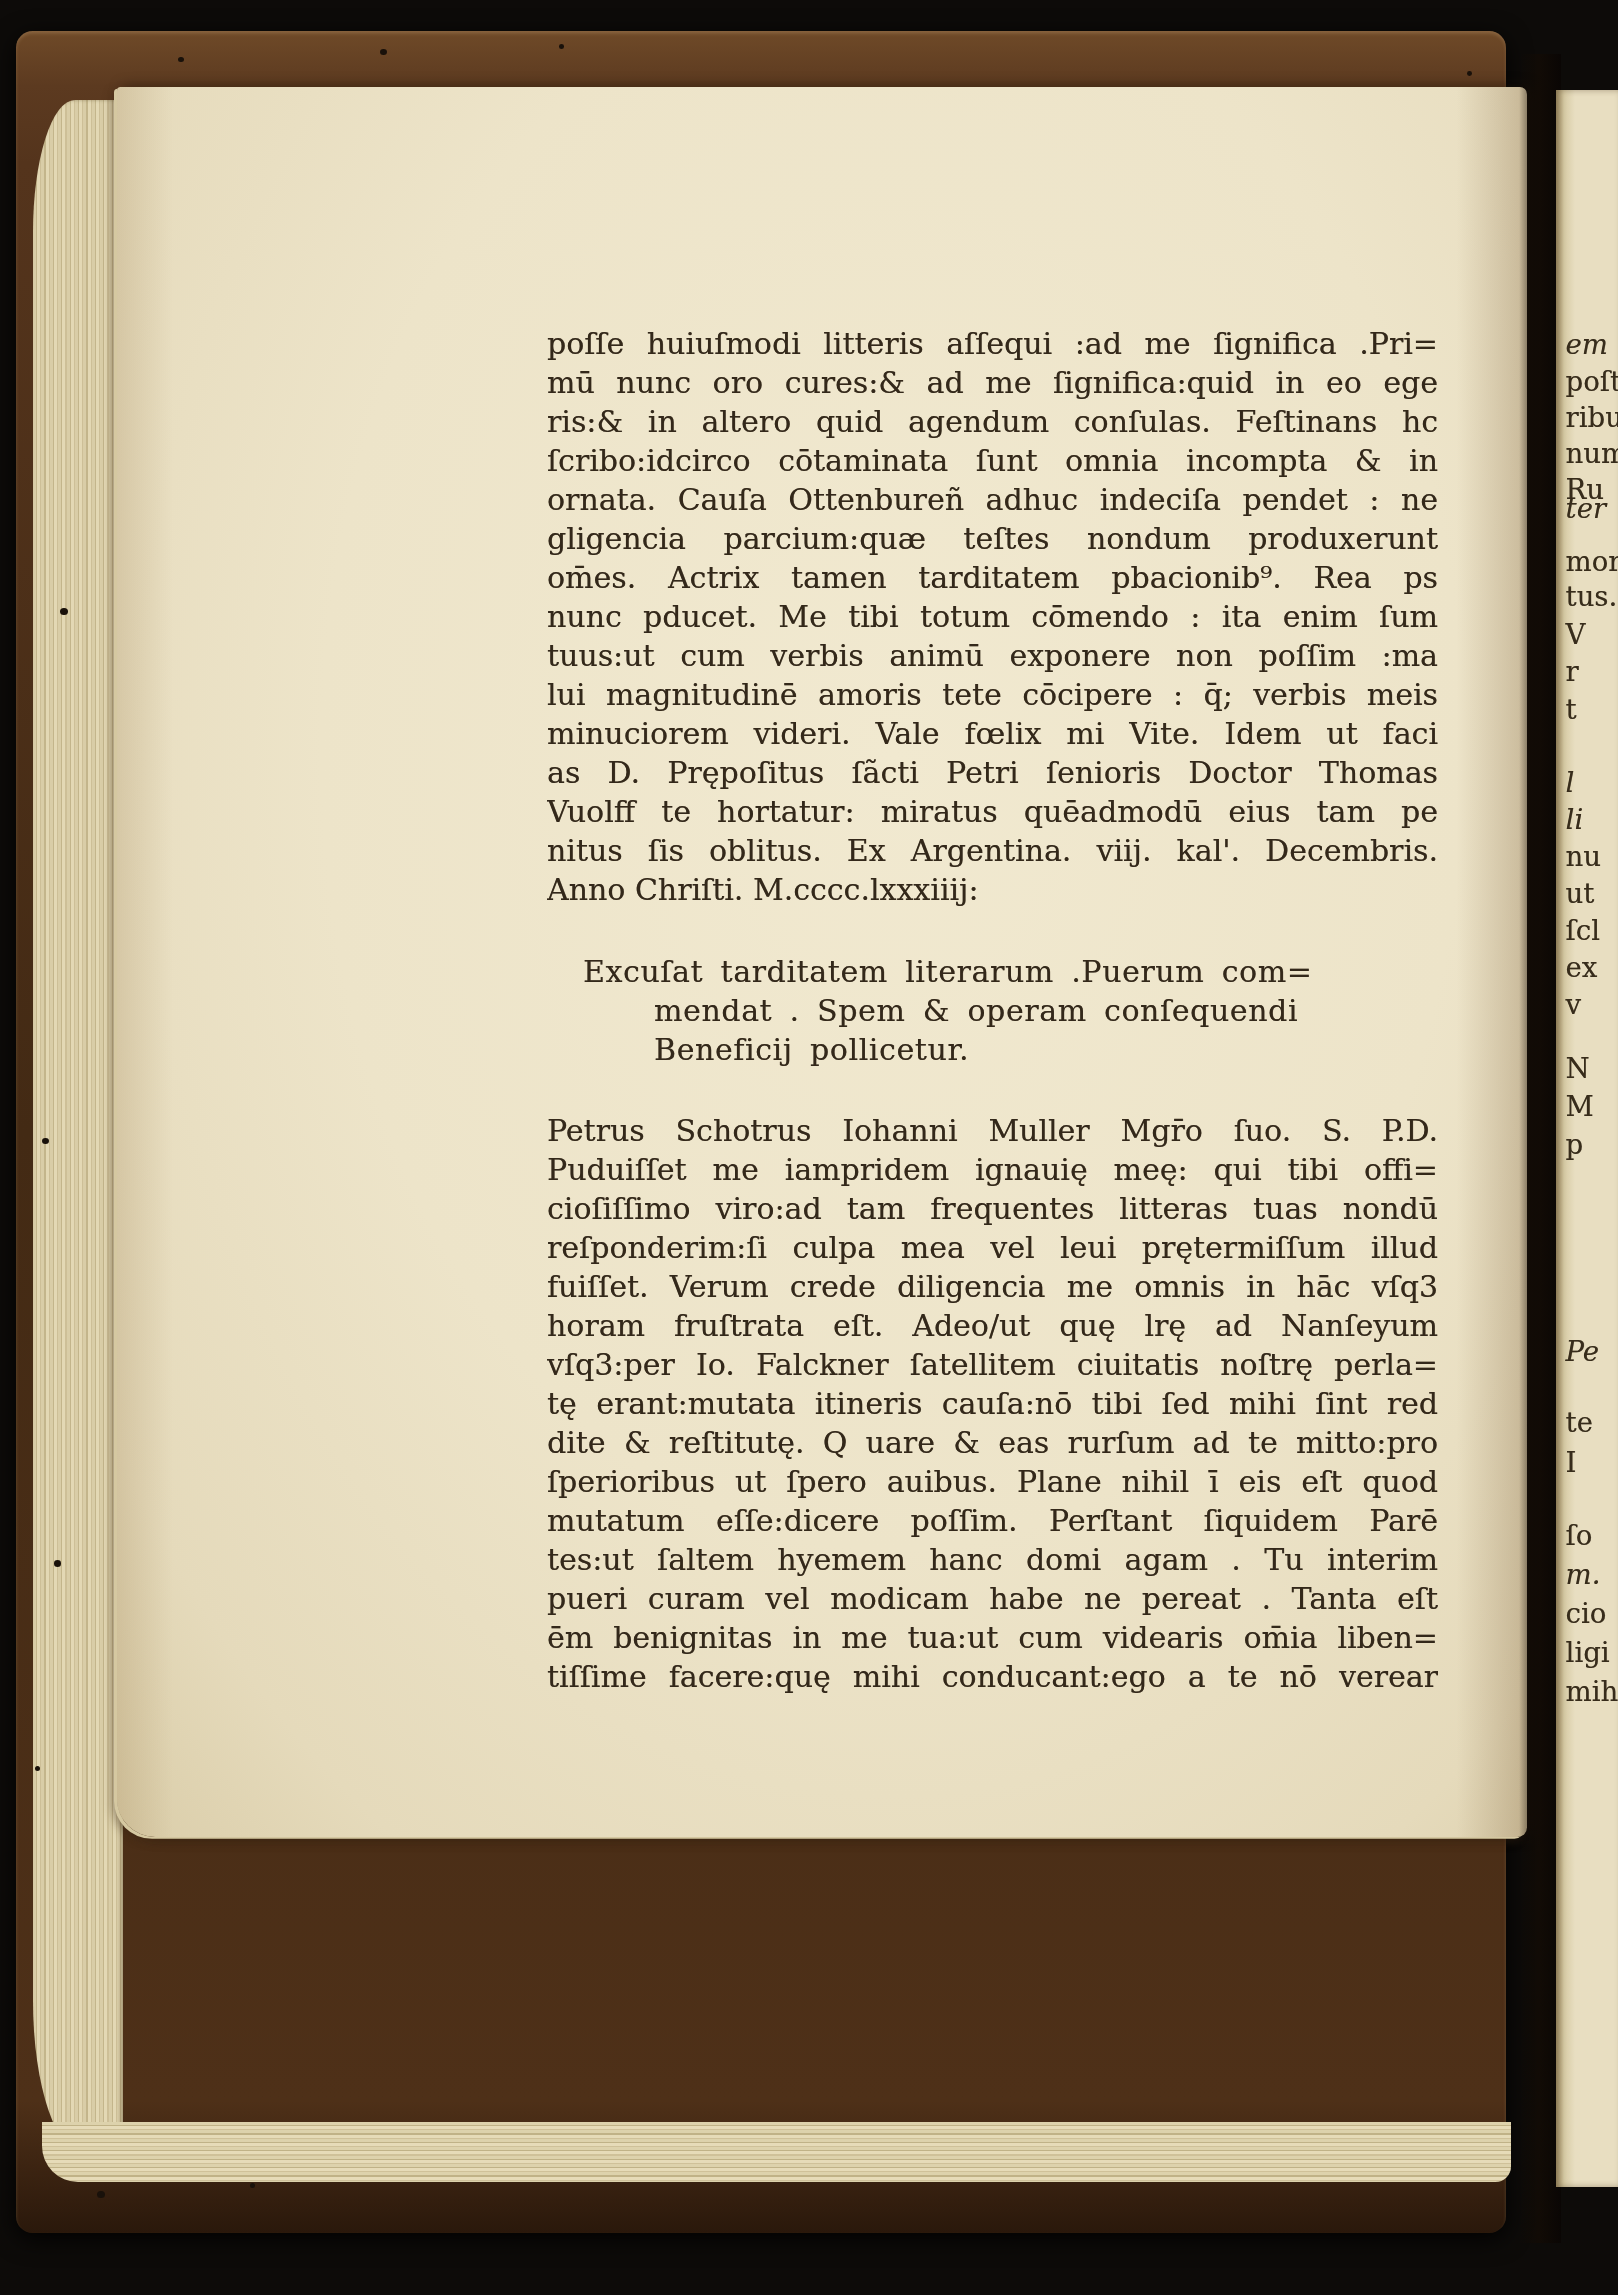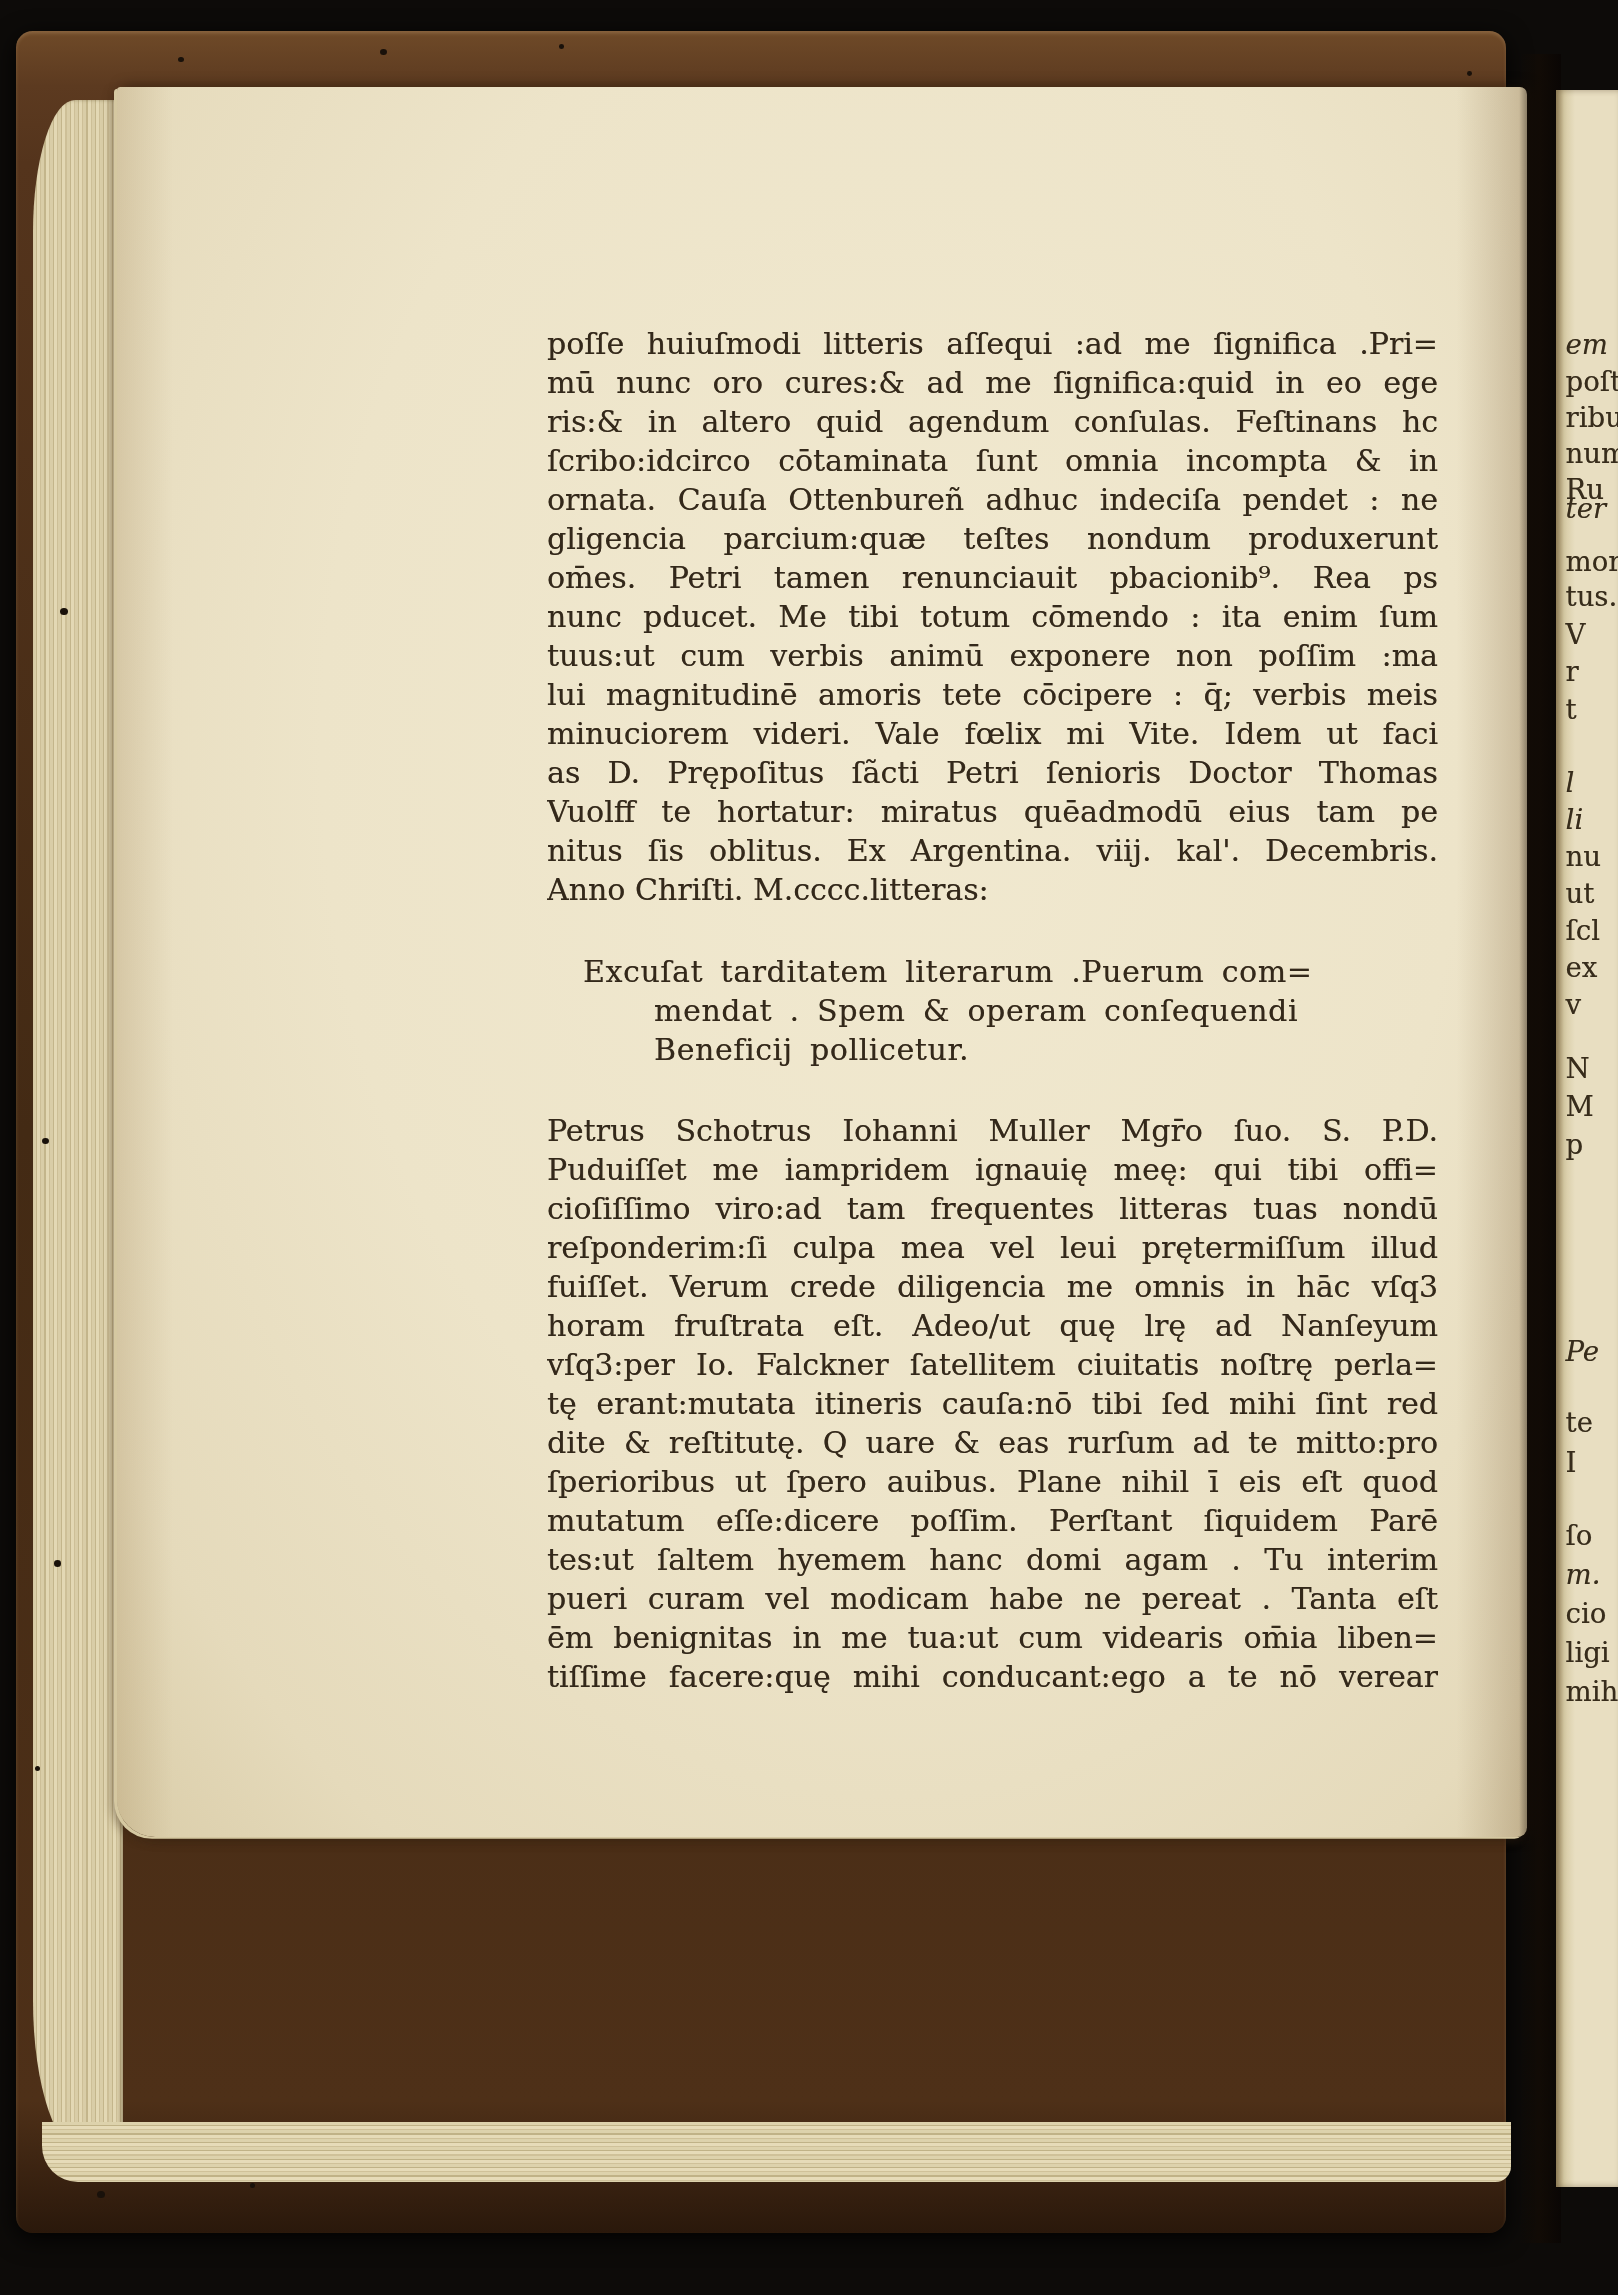--- a/index.html
+++ b/index.html
@@ -98,29 +98,29 @@
   <div class="main-page">
     <div class="text-block">
 
       <div class="para">
         <div class="line">poſſe huiuſmodi litteris aſſequi :ad me ſignifica .Pri=</div>
         <div class="line">mū nunc oro cures:&amp; ad me ſignifica:quid in eo ege</div>
         <div class="line">ris:&amp; in altero quid agendum conſulas. Feſtinans hc</div>
         <div class="line">ſcribo:idcirco cōtaminata ſunt omnia incompta &amp; in</div>
         <div class="line">ornata. Cauſa Ottenbureñ adhuc indeciſa pendet : ne</div>
         <div class="line">gligencia parcium:quæ teſtes nondum produxerunt</div>
-        <div class="line">om̄es. Petri tamen renunciauit pbacionib⁹. Rea ps</div>
+        <div class="line">om̄es. Actrix tamen tarditatem pbacionib⁹. Rea ps</div>
         <div class="line">nunc pducet. Me tibi totum cōmendo : ita enim ſum</div>
         <div class="line">tuus:ut cum verbis animū exponere non poſſim :ma</div>
         <div class="line">lui magnitudinē amoris tete cōcipere : q̄; verbis meis</div>
         <div class="line">minuciorem videri. Vale fœlix mi Vite. Idem ut faci</div>
         <div class="line">as D. Prępoſitus ſãcti Petri ſenioris Doctor Thomas</div>
         <div class="line">Vuolff te hortatur: miratus quēadmodū eius tam pe</div>
         <div class="line">nitus ſis oblitus. Ex Argentina. viij. kal'. Decembris.</div>
-        <div class="line short">Anno Chriſti. M.cccc.litteras:</div>
+        <div class="line short">Anno Chriſti. M.cccc.lxxxiiij:</div>
       </div>
 
       <div class="heading">
         <div class="hline">Excuſat tarditatem literarum .Puerum com=</div>
         <div class="hline indent">mendat . Spem &amp; operam conſequendi</div>
         <div class="hline indent">Beneficij pollicetur.</div>
       </div>
 
       <div class="para">
         <div class="line">Petrus Schotrus Iohanni Muller Mgr̄o ſuo. S. P.D.</div>

